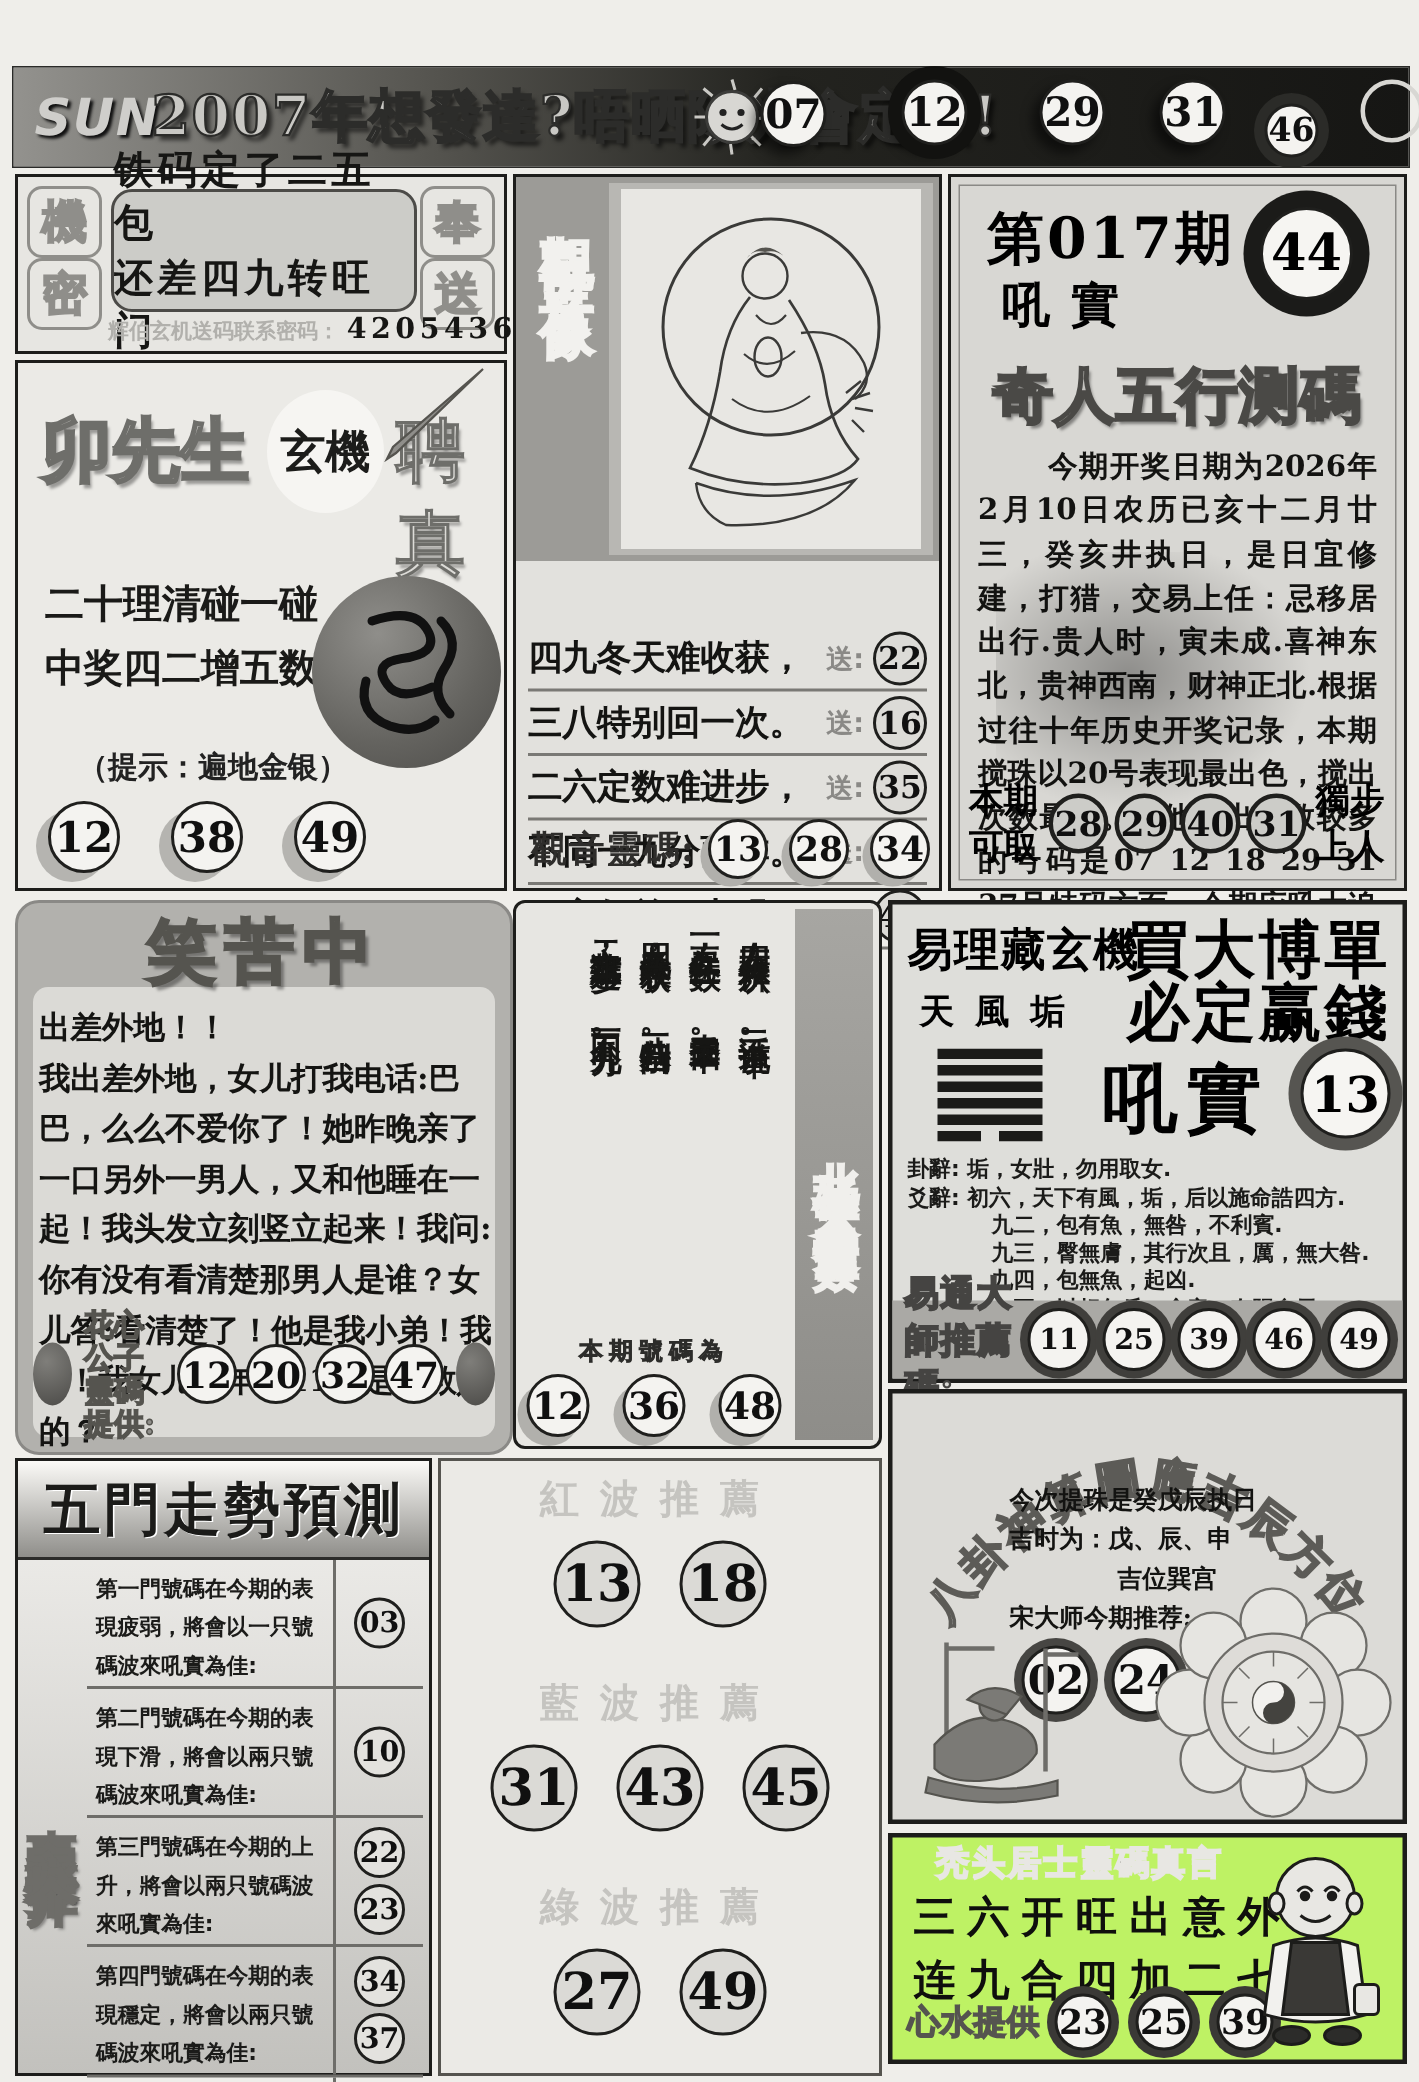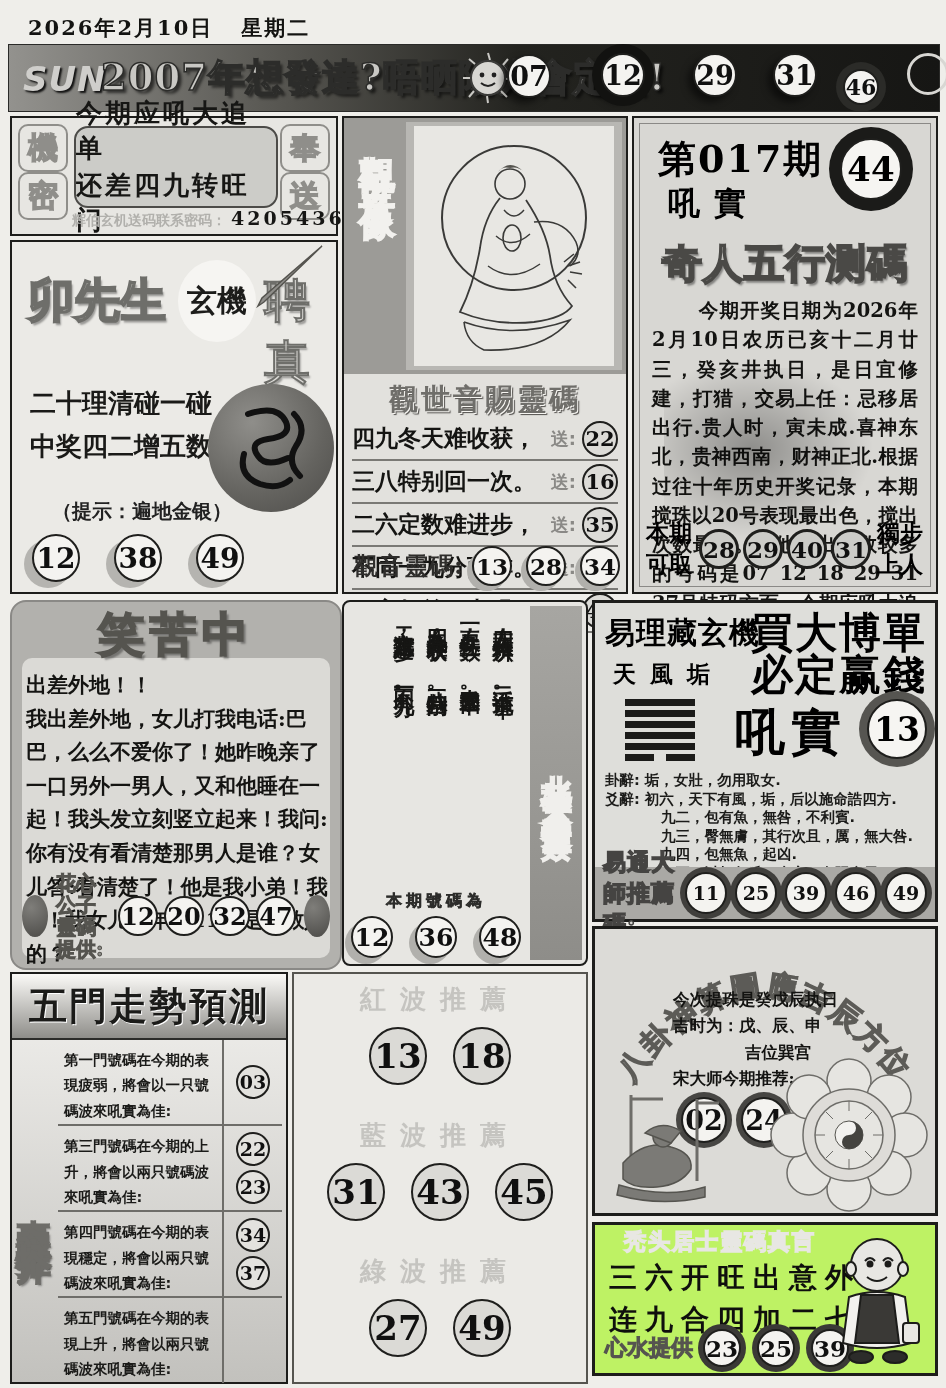--- a/index.html
+++ b/index.html
@@ -156,24 +156,20 @@
   .wave-sec .ball{width:58px;height:58px;font-size:34px;background:#dbdad6;border-width:2.5px;}
   
   #dateline{left:28px;top:14px;font-size:21px;font-weight:900;font-family:"DejaVu Serif",serif;color:#131311;letter-spacing:2px;}
   svg{display:block;}
 </style>
 </head>
 <body>
 
 <div id="page">
 
-  <div id="dateline" class="abs">
-    <span>2026年2月10日</span>&nbsp;&nbsp;
-    <span>星期二</span>
-  </div>
 
   <div id="banner" class="abs">
     <div class="abs sun-word">SUN</div>
     <div class="abs slogan">2007年想發達?唔晒陽光會定實!</div>
     <svg class="abs" style="left:452px;top:6px;" width="54" height="54" viewBox="0 0 54 54">
       <g stroke="#c9c8c4" stroke-width="2" fill="none">
         <path d="M27 2 L29 9 M47 8 L42 14 M52 27 L45 28 M46 46 L40 40 M27 52 L26 45 M8 46 L13 40 M2 27 L9 27 M8 8 L14 13"></path>
       </g>
       <circle cx="27" cy="27" r="17" fill="#d8d7d3" stroke="#3c3c3a" stroke-width="2"></circle>
       <circle cx="21" cy="24" r="2.4" fill="#222"></circle>
@@ -189,21 +185,21 @@
       </div>
     <span id="empty-ring" class="abs"></span>
   </div>
 
   <div id="tiema" class="box">
     <span class="corner-tile" style="left:6px;top:6px;">機</span>
     <span class="corner-tile" style="left:6px;bottom:14px;">密</span>
     <span class="corner-tile" style="right:6px;top:6px;">奉</span>
     <span class="corner-tile" style="right:6px;bottom:14px;">送</span>
     <div id="tiema-center">
-      <div>今期应吼大追单</div>
+      <div>铁码定了二五包</div>
       <div>还差四九转旺门</div>
     </div>
     <div id="tiema-contact">
       <span class="lbl">辉伯玄机送码联系密码：</span>
       <span class="num">42054367253</span>
     </div>
   </div>
 
   <div id="maosir" class="box">
     <div class="abs t-circle">
@@ -242,21 +238,20 @@
           <path d="M84 46 Q96 32 110 46 Q104 40 96 42 Q88 40 84 46" fill="#55544f"></path>
           <path d="M86 72 Q70 92 66 122 Q60 158 46 186 Q80 200 120 196 Q150 192 158 180 Q140 160 136 130 Q132 104 112 74" fill="none" stroke="#3a3a38" stroke-width="1.8"></path>
           <path d="M90 84 Q100 96 110 84 M82 110 Q98 124 116 108 M74 140 Q98 158 126 138" fill="none" stroke="#3a3a38" stroke-width="1.4"></path>
           <path d="M120 96 Q150 92 162 116 Q168 130 156 140" fill="none" stroke="#3a3a38" stroke-width="1.6"></path>
           <ellipse cx="98" cy="112" rx="9" ry="13" fill="none" stroke="#3a3a38" stroke-width="1.6"></ellipse>
           <path d="M150 136 l10 -8 m-6 12 l12 -4 m-10 10 l12 2 m-14 6 l8 8" stroke="#3a3a38" stroke-width="1.6" fill="none"></path>
           <path d="M50 196 Q100 214 156 194 Q130 226 70 224 Q52 216 50 196" fill="none" stroke="#3a3a38" stroke-width="1.6"></path>
         </svg>
       </div>
     </div>
-    <div id="gy-title" class="emboss">觀世音賜靈碼</div>
     <div id="gy-lines">
       <div class="gy-line">
         <span class="txt">四九冬天难收获，</span>
         <span class="send">送:</span>
         <span class="ball">22</span>
       </div>
       <div class="gy-line">
         <span class="txt">三八特别回一次。</span>
         <span class="send">送:</span>
         <span class="ball">16</span>
@@ -477,20 +472,26 @@
       <span>專家心水推介</span>
     </div>
     <div id="fd-rows">
       <div class="fd-row">
         <div class="txt">第一門號碼在今期的表現疲弱，將會以一只號碼波來吼實為佳:</div>
         <div class="fd-ballcol">
             <span class="ball">03</span>
           </div>
       </div>
       <div class="fd-row">
+        <div class="txt">第二門號碼在今期的表現下滑，將會以兩只號碼波來吼實為佳:</div>
+        <div class="fd-ballcol">
+            <span class="ball">10</span>
+          </div>
+      </div>
+      <div class="fd-row">
         <div class="txt">第三門號碼在今期的上升，將會以兩只號碼波來吼實為佳:</div>
         <div class="fd-ballcol">
             <span class="ball">22</span>
             <span class="ball">23</span>
           </div>
       </div>
       <div class="fd-row">
         <div class="txt">第四門號碼在今期的表現穩定，將會以兩只號碼波來吼實為佳:</div>
         <div class="fd-ballcol">
             <span class="ball">34</span>

